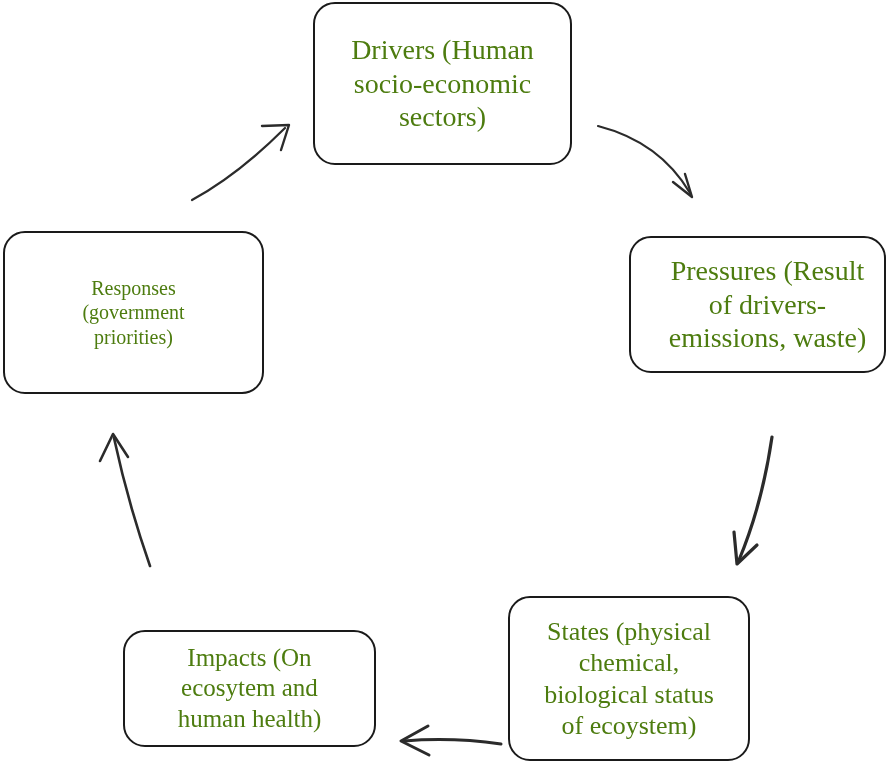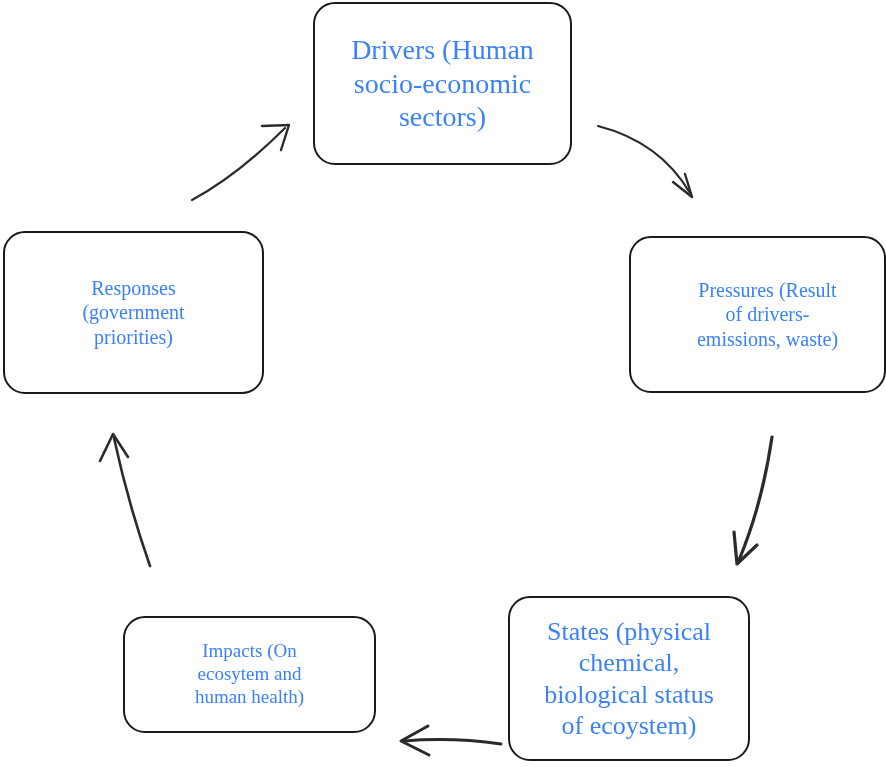--- a/index.html
+++ b/index.html
@@ -19,34 +19,34 @@
   .node {
     position: absolute;
     box-sizing: border-box;
     border: 2px solid #1a1a1a;
     border-radius: 22px;
     background: #ffffff;
     display: flex;
     align-items: center;
     justify-content: center;
     text-align: center;
-    color: #3b82f6;
+    color: #4d7c0f;
     line-height: 1.21;
     padding: 4px 8px;
     white-space: pre-line;
     z-index: 2;
   }
   .node-label {
     display: block;
     white-space: pre-line;
   }
   #node-drivers   { left: 313px; top: 2px;   width: 259px; height: 163px; font-size: 28px; }
-  #node-pressures { left: 629px; top: 236px; width: 257px; height: 157px; font-size: 20px; padding-left: 28px; }
+  #node-pressures { left: 629px; top: 236px; width: 257px; height: 137px; font-size: 28px; padding-left: 28px; }
   #node-states    { left: 508px; top: 596px; width: 242px; height: 165px; font-size: 26px; }
-  #node-impacts   { left: 123px; top: 616px; width: 253px; height: 117px; font-size: 19px; }
+  #node-impacts   { left: 123px; top: 630px; width: 253px; height: 117px; font-size: 25px; }
   #node-responses { left: 3px;   top: 231px; width: 261px; height: 163px; font-size: 20px; }
 
   #arrow-layer {
     position: absolute;
     left: 0;
     top: 0;
     width: 886px;
     height: 767px;
     z-index: 1;
   }

